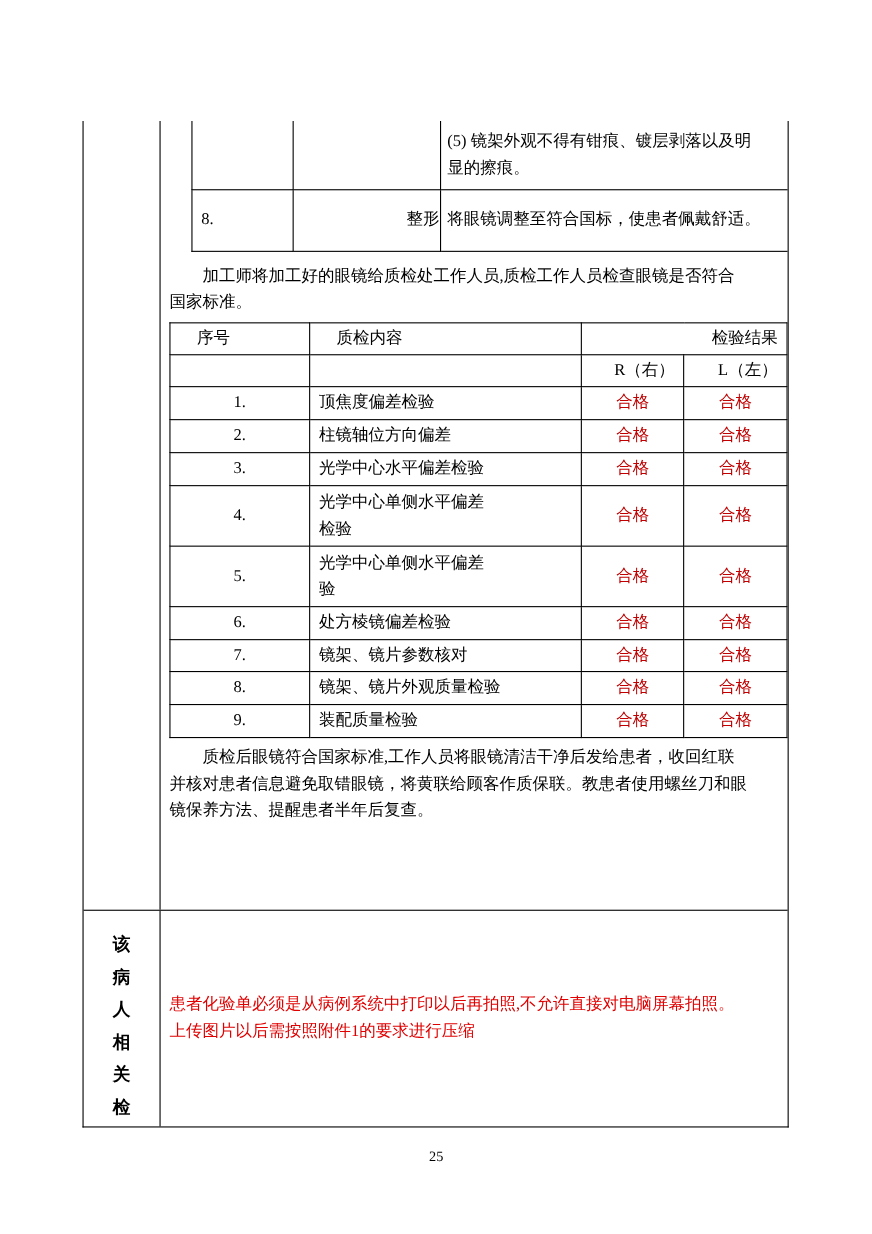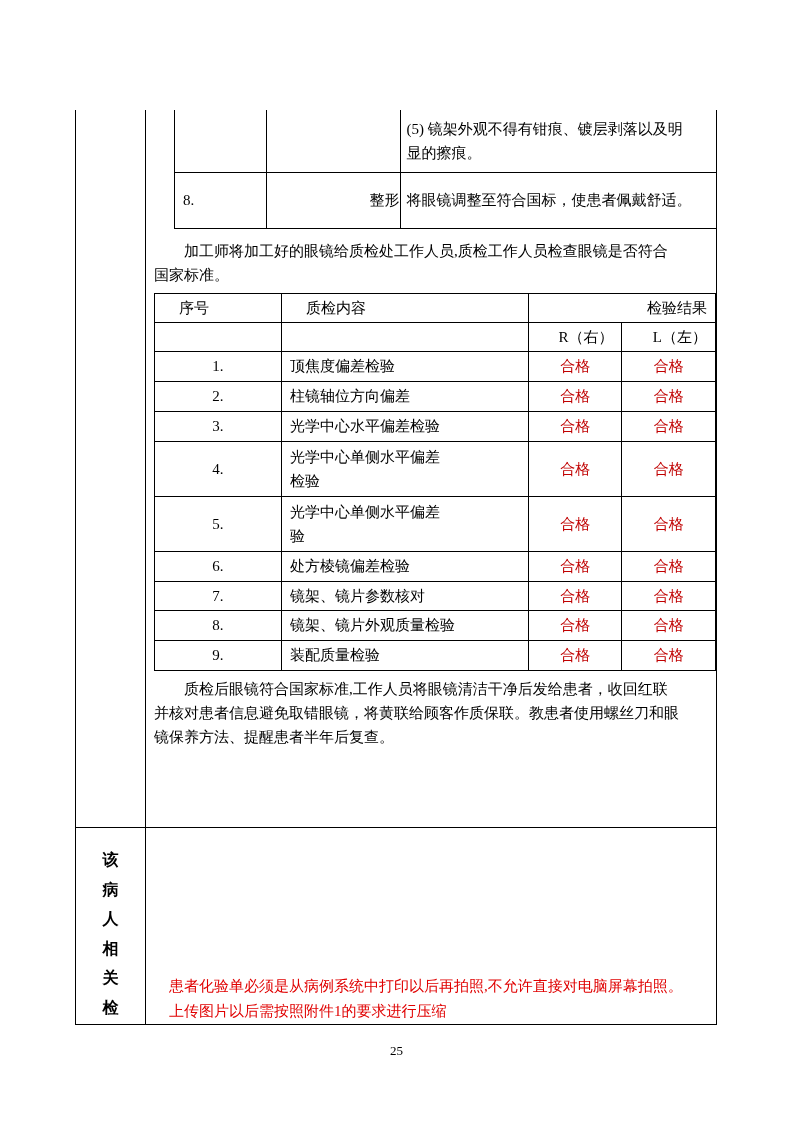--- a/index.html
+++ b/index.html
@@ -17,21 +17,21 @@
   .section { display:flex; flex-direction:row; }
   .section-top { height:717px; }
   .section-bottom { flex:1; border-top:1px solid #000; }
   .left-col {
     flex:0 0 70px; width:70px; border-right:1px solid #000;
     display:flex; flex-direction:column; align-items:center;
     justify-content:space-between; padding:24px 0 8px;
   }
   .side-char { font-weight:bold; font-size:16px; line-height:1; }
   .content-col { flex:1; padding-left:8px; overflow:hidden; }
-  .content-col.centered { display:flex; align-items:flex-end;margin-left:15px; }
+  .content-col.centered { display:flex; align-items:center; }
 
   table { border-collapse:collapse; table-layout:fixed; }
   td { border:1px solid #000; white-space:pre-line; line-height:24px; vertical-align:middle; }
 
   .steps-table { width:562px;margin-left:20px; }
   .steps-table tr:first-child td { border-top:none; }
   .steps-table .col-num  { width:90px;  padding:2px 0 2px 8px; }
   .steps-table .col-name { width:130px; text-align:right; }
   .steps-table .col-desc { width:327px; padding:4px 6px; }
   .steps-table .row1 td { height:62px; }

